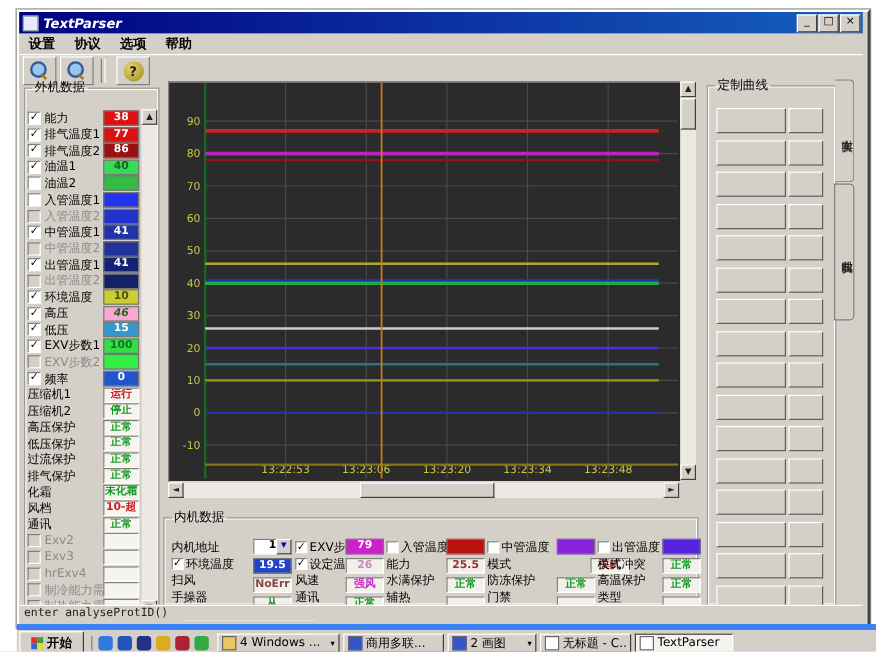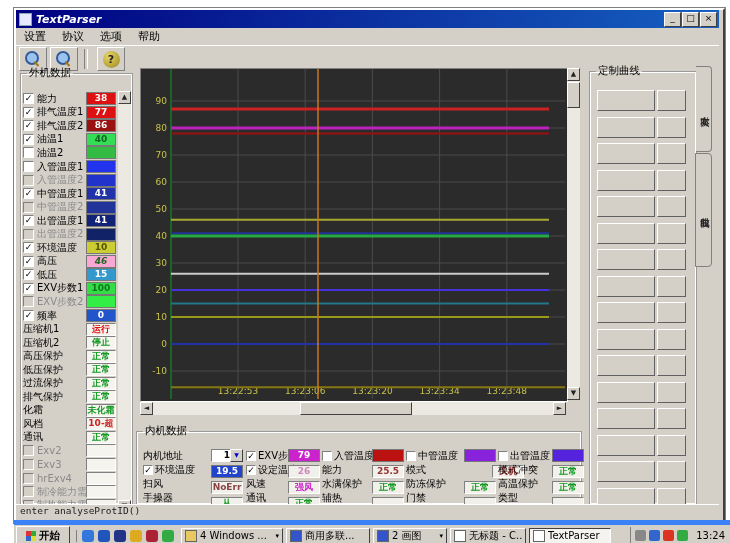--- a/index.html
+++ b/index.html
@@ -10,21 +10,21 @@
   #app-window{left:14px;top:8px;width:707px;height:511px;background:#d4d0c8;
      border:2px solid;border-color:#ffffff #404040 #404040 #ffffff;box-shadow:0 0 0 1px #808080;}
   #titlebar{left:16px;top:10px;width:703px;height:18px;background:linear-gradient(to right,#000080,#1660c0);
      display:flex;align-items:center;padding-left:3px;box-sizing:border-box;}
   #title-icon{width:11px;height:11px;background:#e8e8ff;border:1px solid #8aa;margin-right:4px;}
   #window-title{color:#fff;font-weight:bold;font-size:11px;font-style:italic;}
   .tb-btn{width:15px;height:13px;background:#d4d0c8;border:1px solid;border-color:#fff #404040 #404040 #fff;
      font-size:9px;line-height:11px;text-align:center;margin-left:1px;}
   #title-buttons{margin-left:auto;margin-right:2px;display:flex;}
   #menubar{left:16px;top:28px;width:703px;height:17px;display:flex;align-items:center;background:#d4d0c8;}
-  .menu-item{padding:12px 8px;font-size:11px;}
+  .menu-item{padding:12px 8px;font-size:11px;font-weight:bold;}
   #toolbar{left:16px;top:45px;width:703px;height:26px;border-top:1px solid #fff;background:#d4d0c8;
      display:flex;align-items:center;}
   .tool-btn{width:26px;height:22px;margin-left:3px;background:#d4d0c8;border:1px solid;
      border-color:#fff #808080 #808080 #fff;display:flex;align-items:center;justify-content:center;}
   .tool-sep{width:2px;height:20px;margin:0 6px;border-left:1px solid #808080;border-right:1px solid #fff;}
   .help-circle{width:17px;height:17px;border-radius:50%;background:radial-gradient(circle at 35% 30%,#e8d468,#9a8a20);
      color:#222;font-weight:bold;font-size:11px;text-align:center;line-height:17px;}
   .mag{width:16px;height:16px;position:relative;}
   .mag .lens{position:absolute;left:0;top:0;width:10px;height:10px;border:2px solid #335a9a;border-radius:50%;background:#9ac4ee;}
   .mag .handle{position:absolute;left:10px;top:10px;width:6px;height:2px;background:#a07818;transform:rotate(45deg);transform-origin:0 0;}
@@ -538,22 +538,13 @@
       </div>
       <div class="task-btn" style="width: 76px;">
         <span class="tk-ic" style="background: rgb(255, 255, 255); border: 1px solid rgb(102, 102, 102);"></span>
         <span style="overflow: hidden;">无标题 - C...</span>
       </div>
       <div class="task-btn active" style="width: 82px;">
         <span class="tk-ic" style="background: rgb(255, 255, 255); border: 1px solid rgb(102, 102, 102);"></span>
         <span style="overflow: hidden;">TextParser</span>
       </div>
     </div>
-  <div id="tray">
-    <span id="tray-icons" style="display:flex;">
-        <span class="tray-icon" style="background: rgb(136, 136, 136);"></span>
-        <span class="tray-icon" style="background: rgb(51, 102, 204);"></span>
-        <span class="tray-icon" style="background: rgb(221, 51, 34);"></span>
-        <span class="tray-icon" style="background: rgb(51, 170, 68);"></span>
-      </span>
-    <span id="clock">13:24</span>
-  </div>
 </div>
 
 </body></html>

